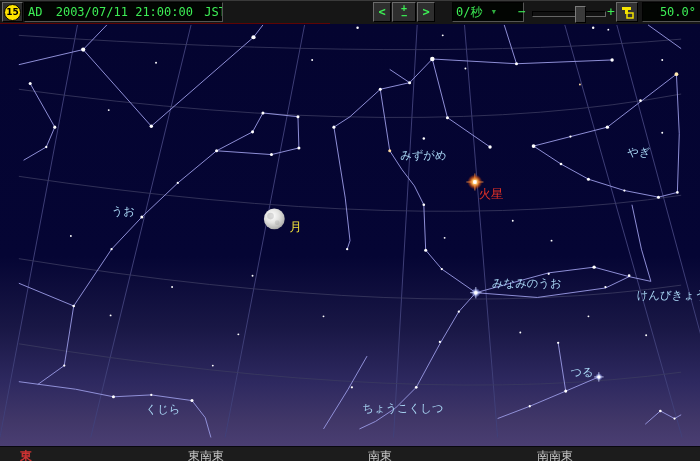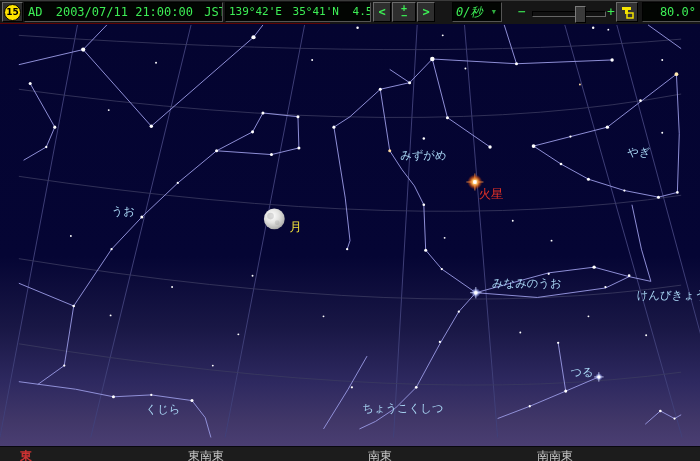--- a/index.html
+++ b/index.html
@@ -23,21 +23,21 @@
   .panel-date{left:24px;width:199px;}
   .panel-loc{left:225px;width:146px;font-size:11px;}
   .gbtn{color:#3dee55;font-family:"DejaVu Sans Mono",monospace;font-size:12px;font-weight:bold;}
   .plusminus{display:flex;flex-direction:column;line-height:8px;font-size:10px;}
   .green-sign{position:absolute;top:3px;color:#3dee55;font-size:13px;
               font-family:"DejaVu Sans Mono",monospace;}
   #zoom-slider{position:absolute;left:532px;top:10px;width:72px;height:4px;background:#111;
                border:1px solid;border-color:#000 #666 #666 #000;}
   #zoom-thumb{position:absolute;left:42px;top:-6px;width:9px;height:15px;background:#3a3a3a;
               border:1px solid;border-color:#7a7a7a #000 #000 #7a7a7a;}
-  .panel-speed{left:452px;width:50px;font-style:italic;}
+  .panel-speed{left:452px;width:72px;}
   .panel-fov{left:642px;width:60px;text-align:right;padding-right:5px;}
   
   #chart{position:absolute;left:0;top:24px;width:700px;height:422px;
          background:linear-gradient(to bottom,#040430 0%,#050534 55%,#191745 72%,
                     #2e2960 85%,#413768 94%,#4a3e72 100%);}
   #sky-svg{display:block;}
   .grid{stroke:#41417a;stroke-width:1;fill:none;}
   .grid-h{stroke:#3a3a60;stroke-width:1;fill:none;opacity:.85;}
   .cline{stroke:#9595de;stroke-width:1;fill:none;stroke-linejoin:round;}
   .clabel{fill:#a9d7f5;font-size:12px;font-family:"DejaVu Sans",sans-serif;}
@@ -57,25 +57,20 @@
 <div id="toolbar">
   <div class="tb-btn" style="left:2px;width:21px;">
     <span class="circ15">15</span>
   </div>
   <div class="lcd panel-date">
     <span>AD</span>
     <span style="margin-left:6px;">2003/07/11 21:00:00</span>
     <span style="margin-left:4px;">JST</span>
     
   </div>
-  <div class="lcd panel-loc">
-    <span>139°42'E</span>
-    <span style="margin-left:4px;">35°41'N</span>
-    <span style="margin-left:7px;">4.5</span>
-  </div>
   <div class="tb-btn" style="left:373px;width:18px;">
     <span class="gbtn">&lt;</span>
   </div>
   <div class="tb-btn" style="left:392px;width:24px;">
     <span class="gbtn plusminus">
         <span>+</span>
         <span>−</span>
       </span>
   </div>
   <div class="tb-btn" style="left:417px;width:18px;">
@@ -91,21 +86,21 @@
   </div>
   <span class="green-sign" style="left:607px;">+</span>
   <div class="tb-btn" style="left:616px;width:22px;background:#333;">
     <svg width="15" height="15" viewBox="0 0 15 15">
       <rect x="2" y="2" width="9" height="3" fill="#f5e400"></rect>
       <rect x="5" y="2" width="3" height="7" fill="#f5e400"></rect>
       <rect x="7" y="8" width="6" height="5" fill="none" stroke="#f5e400" stroke-width="1.5"></rect>
     </svg>
   </div>
   <div class="lcd panel-fov">
-    <span>80.0°</span>
+    <span>50.0°</span>
   </div>
   <div class="tb-red-strip"></div>
 </div>
 
 <div id="chart">
   <svg id="sky-svg" width="700" height="422" viewBox="0 24 700 446">
     <defs>
       <radialGradient id="g-mars">
         <stop offset="0%" stop-color="#ffffff"></stop>
         <stop offset="30%" stop-color="#ffcf70"></stop>

